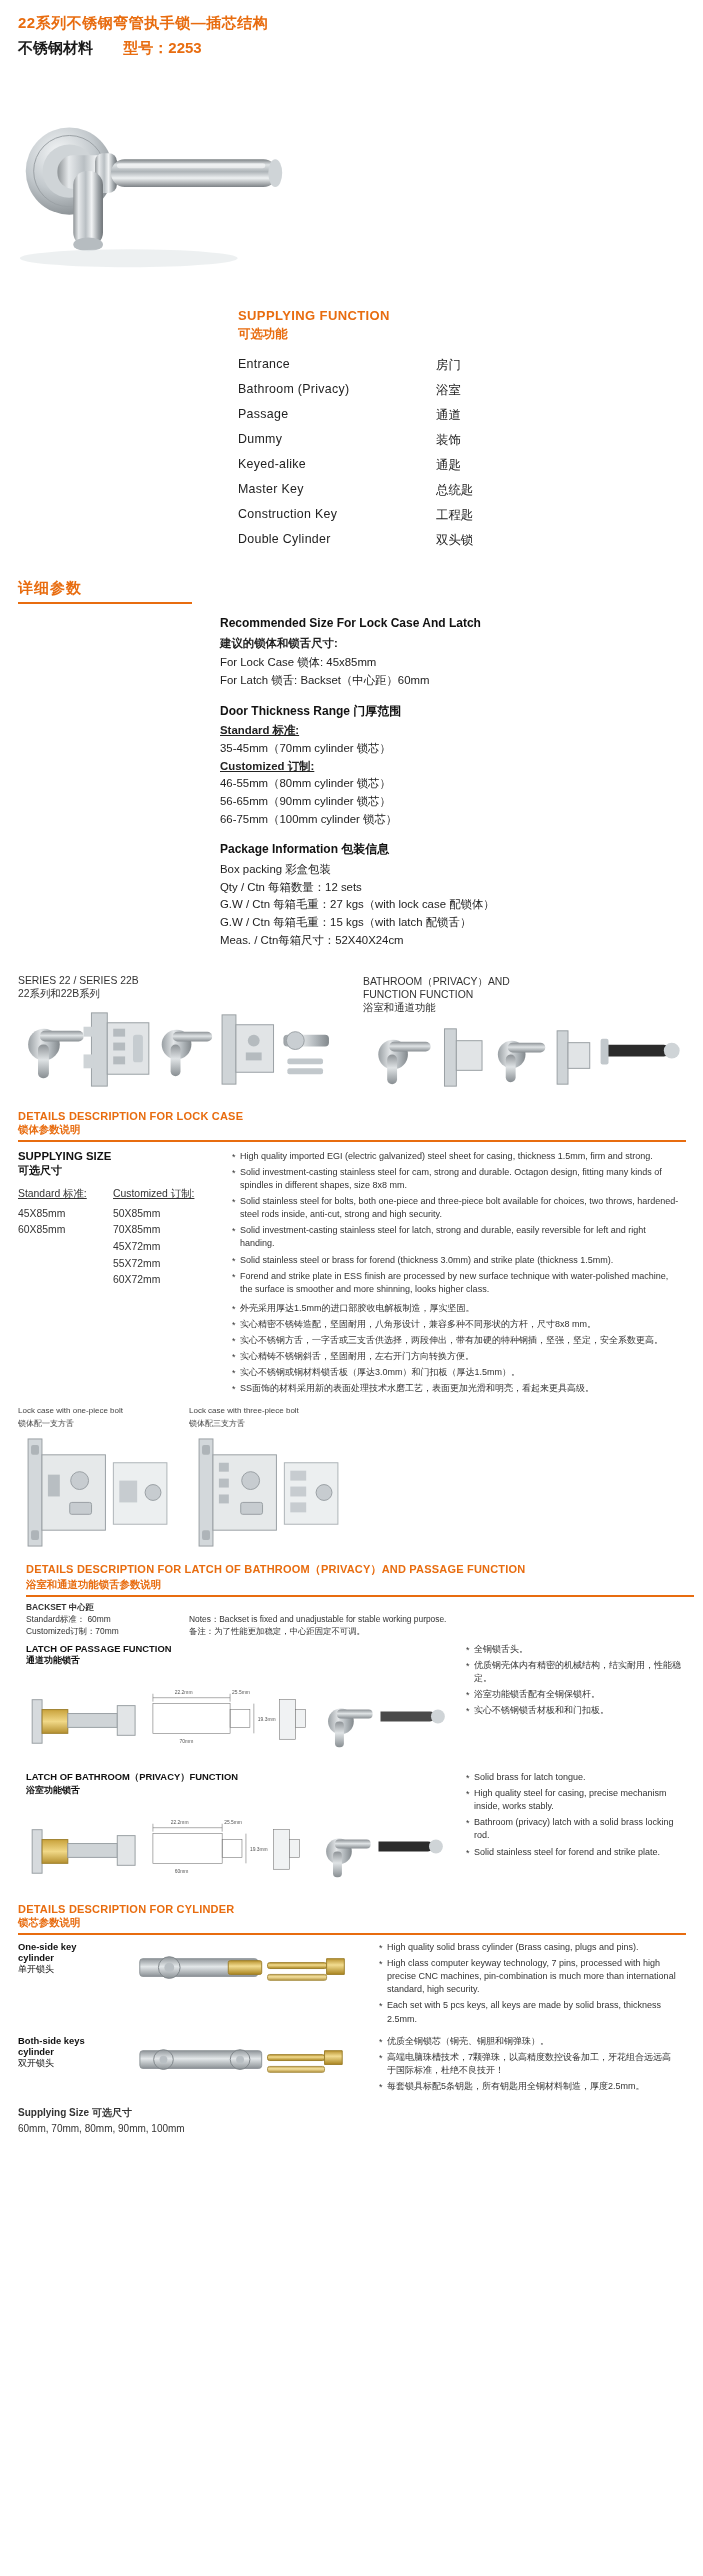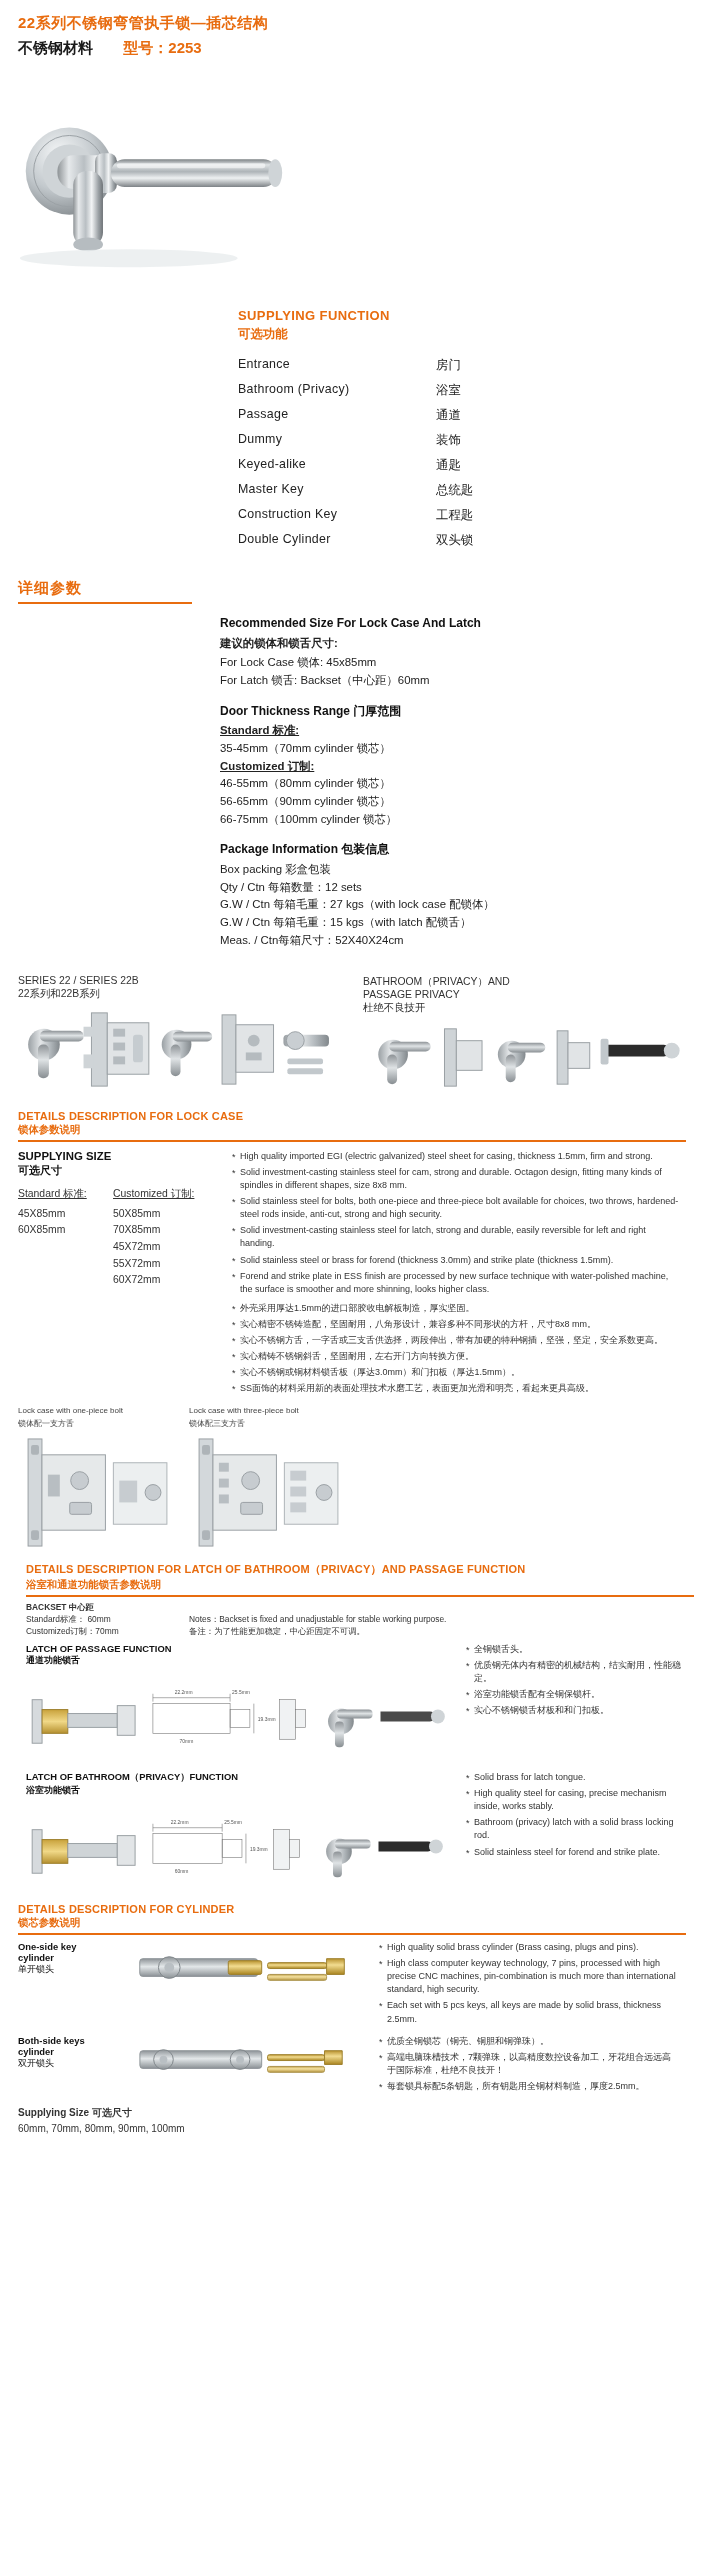--- a/index.html
+++ b/index.html
@@ -287,22 +287,22 @@
         <rect x="230" y="52" width="16" height="8" fill="#b5bbbf"></rect>
 
         <rect x="268" y="34" width="46" height="12" rx="4" fill="url(#mg1)"></rect>
         <circle cx="280" cy="40" r="9" fill="#c9ced2" stroke="#9aa0a4"></circle>
         <rect x="272" y="58" width="36" height="6" rx="2" fill="#c2c8cc"></rect>
         <rect x="272" y="68" width="36" height="6" rx="2" fill="#c2c8cc"></rect>
       </svg>
     </div>
     <div class="col">
       <div class="cap-en">BATHROOM（PRIVACY）AND</div>
-      <div class="cap-en">PASSAGE PRIVACY</div>
-      <div class="cap-cn">杜绝不良技开</div>
+      <div class="cap-en">FUNCTION FUNCTION</div>
+      <div class="cap-cn">浴室和通道功能</div>
       <svg width="327" height="83" viewBox="0 0 330 84">
         <ellipse cx="30" cy="40" rx="15" ry="15" fill="url(#mg1)"></ellipse>
         <rect x="26" y="27" width="42" height="10" rx="5" fill="url(#mg2)"></rect>
         <rect x="24" y="40" width="10" height="30" rx="5" fill="url(#mg2)"></rect>
         <rect x="82" y="14" width="12" height="58" fill="#cfd4d7" stroke="#9aa0a4"></rect>
         <rect x="94" y="26" width="26" height="30" fill="#e1e4e6" stroke="#9aa0a4"></rect>
         <ellipse cx="150" cy="40" rx="14" ry="14" fill="url(#mg1)"></ellipse>
         <rect x="146" y="28" width="38" height="10" rx="5" fill="url(#mg2)"></rect>
         <rect x="144" y="40" width="10" height="28" rx="5" fill="url(#mg2)"></rect>
         <rect x="196" y="16" width="11" height="54" fill="#cfd4d7" stroke="#9aa0a4"></rect>

